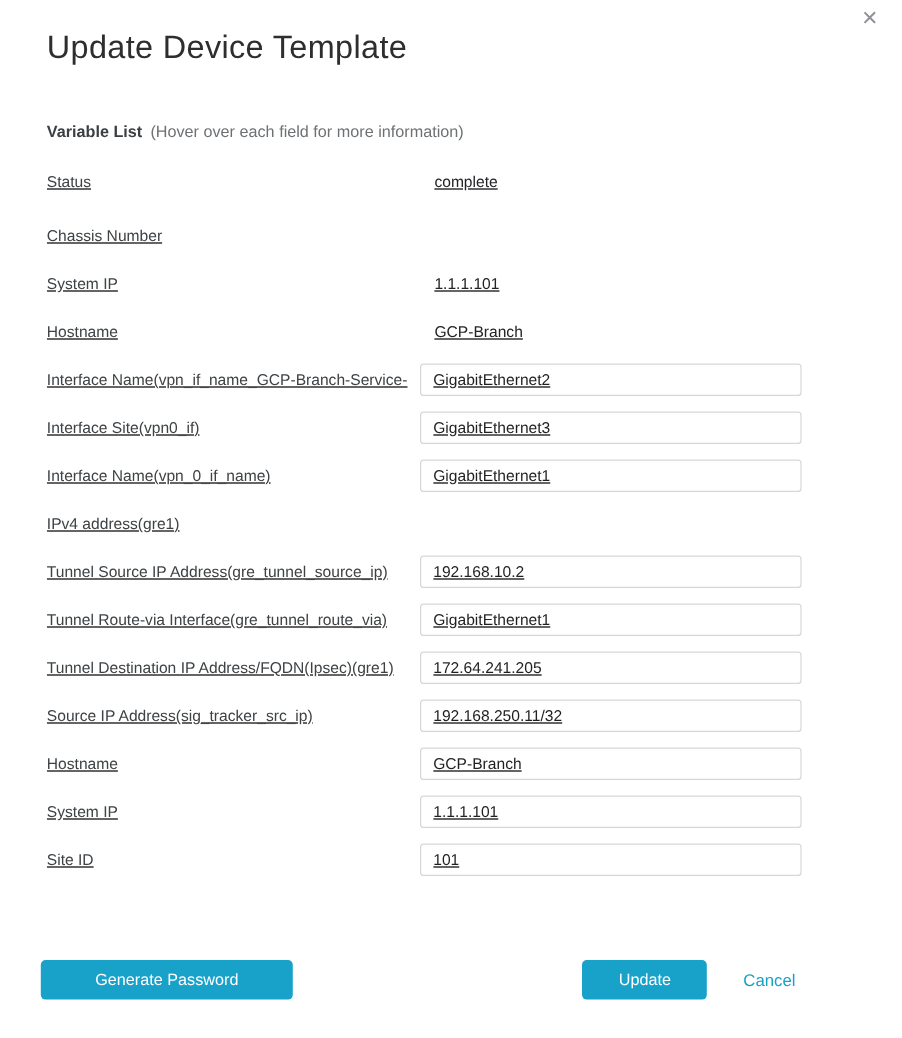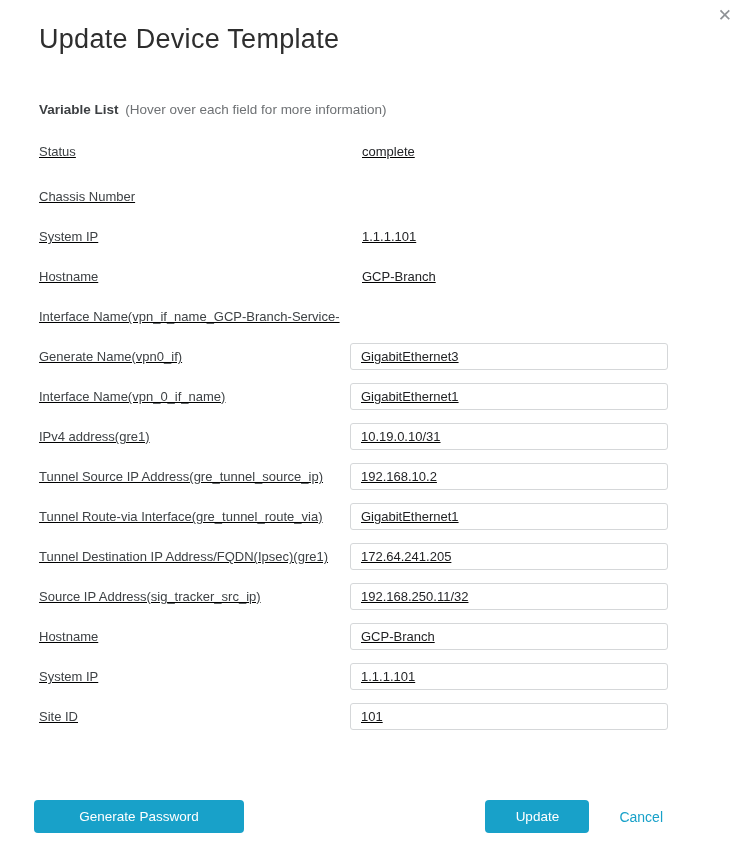--- a/index.html
+++ b/index.html
@@ -133,32 +133,32 @@
       <div class="row">
         <div class="label">System IP</div>
         <div class="value">1.1.1.101</div>
       </div>
       <div class="row">
         <div class="label">Hostname</div>
         <div class="value">GCP-Branch</div>
       </div>
       <div class="row">
         <div class="label">Interface Name(vpn_if_name_GCP-Branch-Service-</div>
+        <input type="text" class="field-input" value="GigabitEthernet2" style="">
       </div>
       <div class="row">
-        <div class="label">Generate Name(vpn0_if)</div>
+        <div class="label">Interface Site(vpn0_if)</div>
         <input type="text" class="field-input" value="GigabitEthernet3" style="">
       </div>
       <div class="row">
         <div class="label">Interface Name(vpn_0_if_name)</div>
         <input type="text" class="field-input" value="GigabitEthernet1" style="">
       </div>
       <div class="row">
         <div class="label">IPv4 address(gre1)</div>
-        <input type="text" class="field-input" value="10.19.0.10/31" style="">
       </div>
       <div class="row">
         <div class="label">Tunnel Source IP Address(gre_tunnel_source_ip)</div>
         <input type="text" class="field-input" value="192.168.10.2" style="">
       </div>
       <div class="row">
         <div class="label">Tunnel Route-via Interface(gre_tunnel_route_via)</div>
         <input type="text" class="field-input" value="GigabitEthernet1" style="">
       </div>
       <div class="row">

